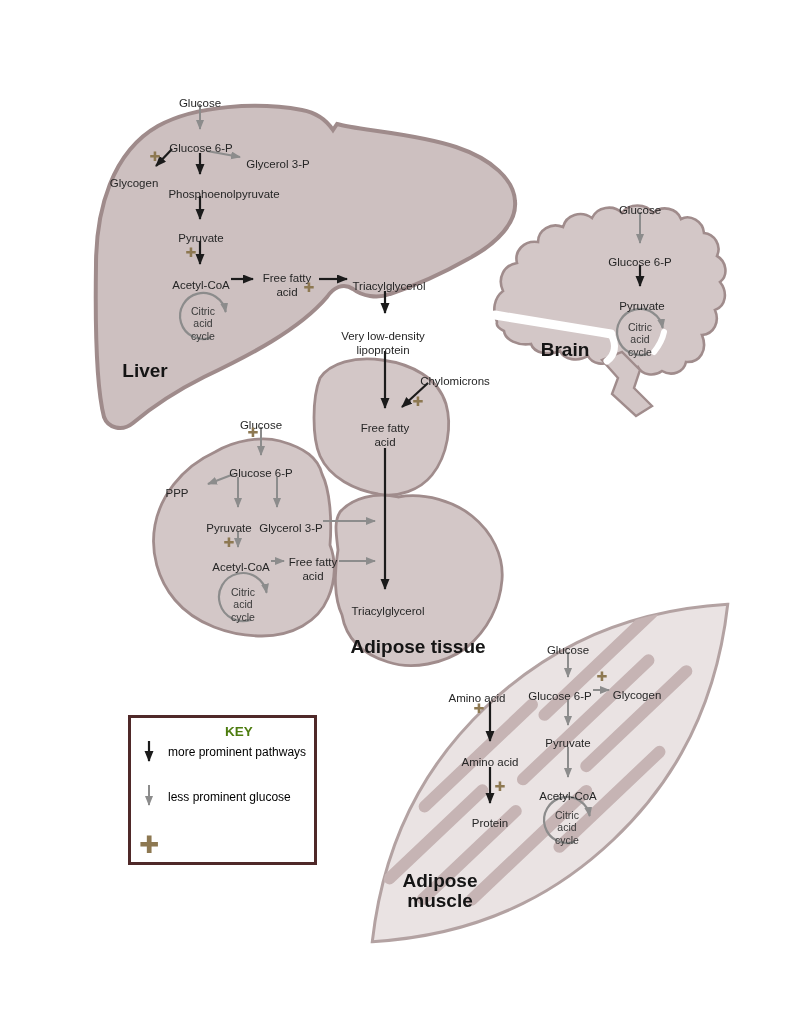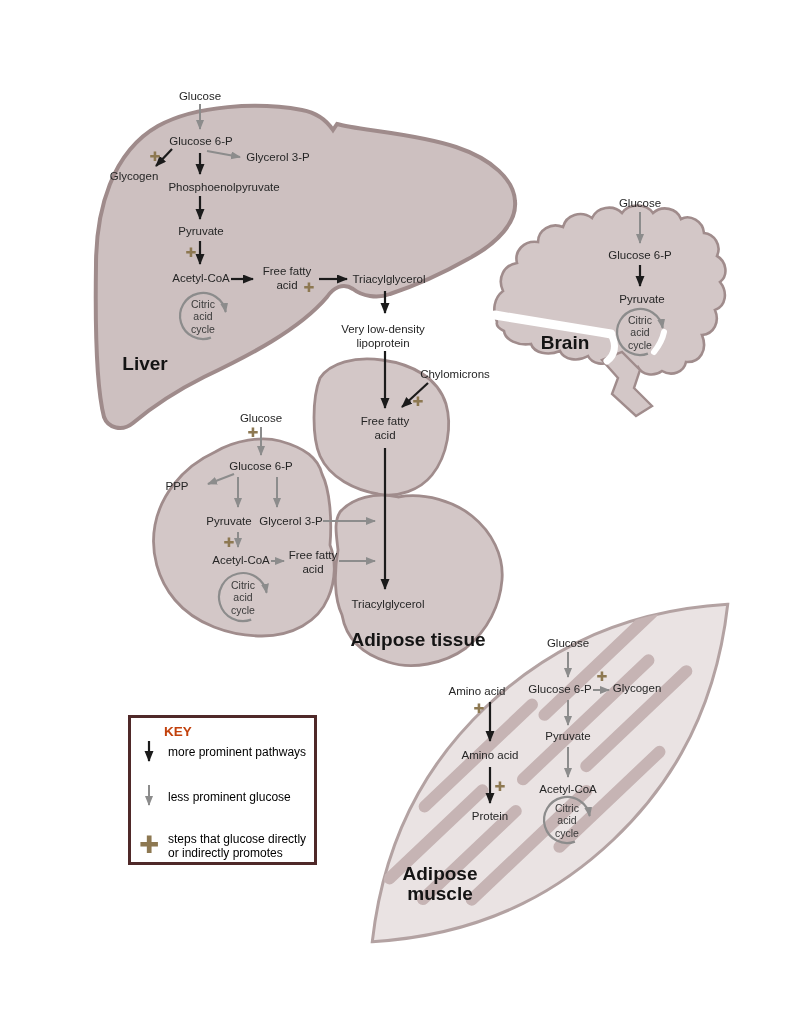--- a/index.html
+++ b/index.html
@@ -1,30 +1,30 @@
 <!DOCTYPE html>
 <html><head>
 <meta charset="utf-8">
 <style>
   html,body{margin:0;padding:0;background:#ffffff;}
   #canvas{position:relative;width:791px;height:1024px;background:#ffffff;overflow:hidden;
           font-family:"Liberation Sans",sans-serif;}
   #shapes{position:absolute;left:0;top:0;z-index:1;}
   .lbl{position:absolute;transform:translate(-50%,-50%);z-index:3;
        font:11.5px "Liberation Sans",sans-serif;color:#262626;
-       white-space:pre-line;text-align:center;line-height:1.2;}
+       white-space:pre-line;text-align:center;line-height:1.2;margin-top:7px;}
   .citric{font-size:10.5px;line-height:1.18;color:#3a3a3a;}
   .organ-label{font-weight:bold;font-size:19px;color:#141414;line-height:1.05;}
   .plus{position:absolute;transform:translate(-50%,-50%);z-index:4;color:#8d7851;
         font:bold 13px "DejaVu Sans",sans-serif;}
   .plus.big{font-size:24px;}
   #key-box{position:absolute;left:128px;top:715px;width:189px;height:150px;z-index:2;
            border:3px solid #4f2929;background:#ffffff;box-sizing:border-box;}
-  .key-title{position:absolute;left:0;right:0;top:6px;text-align:left;
-             font:bold 13.5px "Liberation Sans",sans-serif;color:#c2410c;margin-left:33px;}
+  .key-title{position:absolute;left:0;right:0;top:6px;text-align:center;
+             font:bold 13.5px "Liberation Sans",sans-serif;color:#4d7c0f;margin-left:33px;}
   .key-item-label{position:absolute;left:37px;transform:translateY(-50%);
                   font:12px "Liberation Sans",sans-serif;color:#000000;
                   white-space:pre-line;line-height:1.2;}
   .key-arrow{position:absolute;left:8px;}
 </style>
 </head>
 <body>
 
 <div id="canvas">
 
@@ -209,17 +209,15 @@
     <div class="key-title">KEY</div>
     <svg class="key-arrow" style="top:21px" width="20" height="30">
       <line x1="10" y1="2" x2="10" y2="22" stroke="#1b1b1b" stroke-width="2.2" marker-end="url(#blackArrow)"></line>
     </svg>
     <div class="key-item-label" style="top:34px">more prominent pathways</div>
     <svg class="key-arrow" style="top:65px" width="20" height="30">
       <line x1="10" y1="2" x2="10" y2="22" stroke="#8c8c8c" stroke-width="2" marker-end="url(#grayArrow)"></line>
     </svg>
     <div class="key-item-label" style="top:79px">less prominent glucose</div>
     <span class="plus big" style="left:18px;top:127px">✚</span>
-    <div class="key-item-label" style="top:128px">steps that glucose directly
-or indirectly promotes</div>
   </div>
 
 </div>
 
 </body></html>

